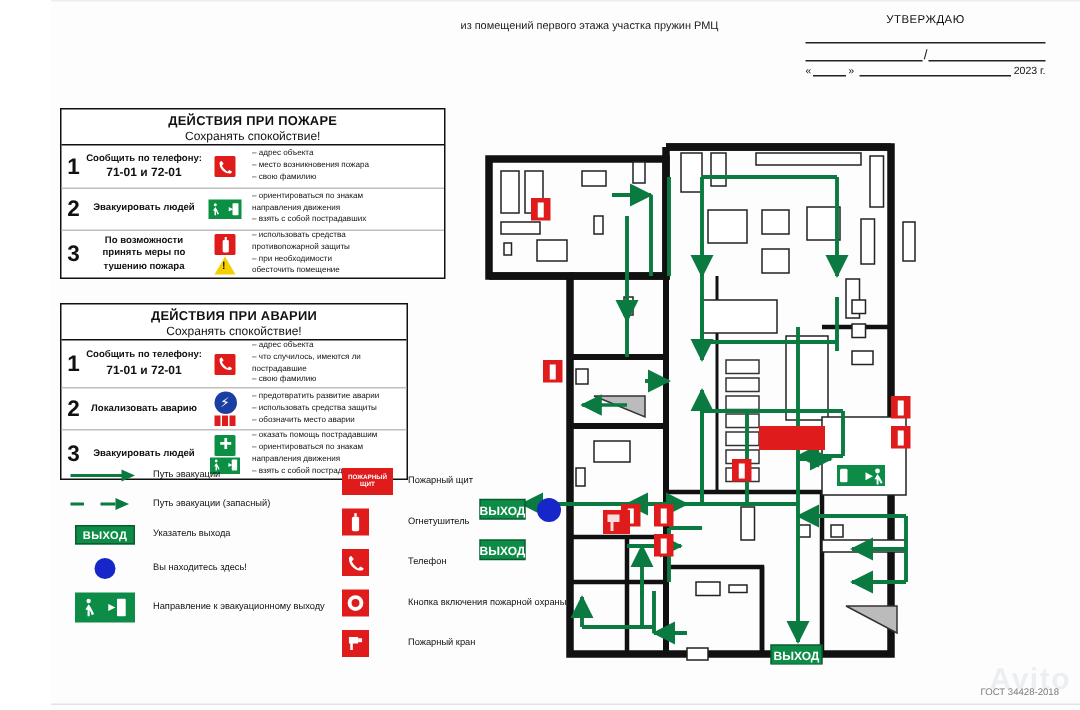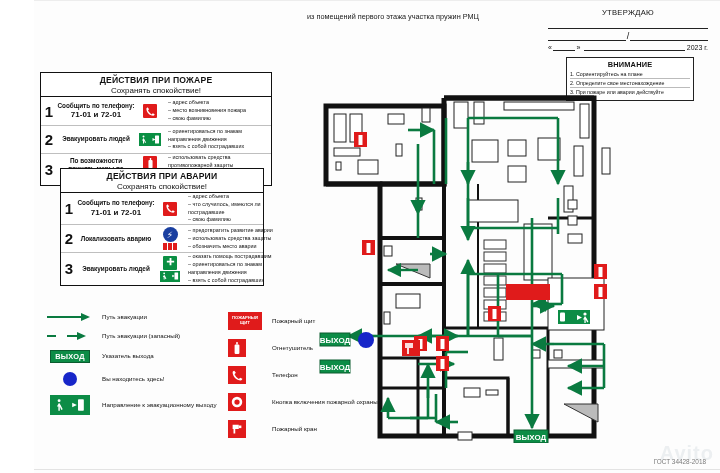--- a/index.html
+++ b/index.html
@@ -9,21 +9,21 @@
     font-family:"Liberation Sans","DejaVu Sans",sans-serif;
     color:#111; background:#fdfdfd;
   }
   .page { position:absolute; inset:0; }
 
   
   .title-wrap { position:absolute; left:258px; top:8px; width:270px; text-align:center; }
   .main-title { font-size:17px; font-weight:bold; letter-spacing:.2px; line-height:1.1; }
   .sub-title  { font-size:7.3px; margin-top:4px; color:#1a1a1a; }
 
-  .approve { position:absolute; left:548px; top:8px; width:160px; }
+  .approve { position:absolute; left:537px; top:8px; width:160px; }
   .approve-label { font-size:7.6px; text-align:center; letter-spacing:.3px; }
   .sig-line { border-bottom:1px solid #222; height:9px; margin-top:3px; }
   .sig-split { display:flex; align-items:flex-end; height:11px; margin-top:1px; position:relative; }
   .sig-split .l { flex:1; border-bottom:1px solid #222; height:9px; }
   .sig-split .slash { font-size:9px; padding:0 1px; line-height:9px; }
   .sig-split .r { flex:1; border-bottom:1px solid #222; height:9px; }
   .date-row { display:flex; align-items:flex-end; margin-top:2px; font-size:7px; }
   .date-row .q1 { width:5px; }
   .date-row .blank-s { width:22px; border-bottom:1px solid #222; height:8px; }
   .date-row .q2 { width:7px; text-align:center; }
@@ -116,30 +116,22 @@
     </div>
     <div class="date-row">
       <span class="q1">«</span>
       <span class="blank-s"></span>
       <span class="q2">»</span>
       <span class="blank-l"></span>
       <span class="yr">2023 г.</span>
     </div>
   </div>
 
-  <div class="attention">
-    <h4>ВНИМАНИЕ</h4>
-    <ul>
-      <li>1. Сориентируйтесь на плане</li>
-      <li>2. Определите свое местонахождение</li>
-      <li>3. При пожаре или аварии действуйте</li>
-    </ul>
-  </div>
-
-  <div class="panel" style="left:40px; top:72px; width:232px;">
+
+  <div class="panel" style="left:40px; top:72px; width:257px;">
     <div class="panel-hd">
       <div class="t1">ДЕЙСТВИЯ ПРИ ПОЖАРЕ</div>
       <div class="t2">Сохранять спокойствие!</div>
     </div>
     <div class="panel-rows">
 
       <div class="prow">
         <div class="pnum">1</div>
         <div class="ptxt">
           <div>Сообщить по телефону:</div>
@@ -197,21 +189,21 @@
           <div>использовать средства</div>
           <div class="cont">противопожарной защиты</div>
           <div>при необходимости</div>
           <div class="cont">обесточить помещение</div>
         </div>
       </div>
 
     </div>
   </div>
 
-  <div class="panel" style="left:40px; top:168px; width:204px;margin-left:20px;">
+  <div class="panel" style="left:40px; top:202px; width:232px;">
     <div class="panel-hd">
       <div class="t1">ДЕЙСТВИЯ ПРИ АВАРИИ</div>
       <div class="t2">Сохранять спокойствие!</div>
     </div>
     <div class="panel-rows">
 
       <div class="prow">
         <div class="pnum">1</div>
         <div class="ptxt">
           <div>Сообщить по телефону:</div>

